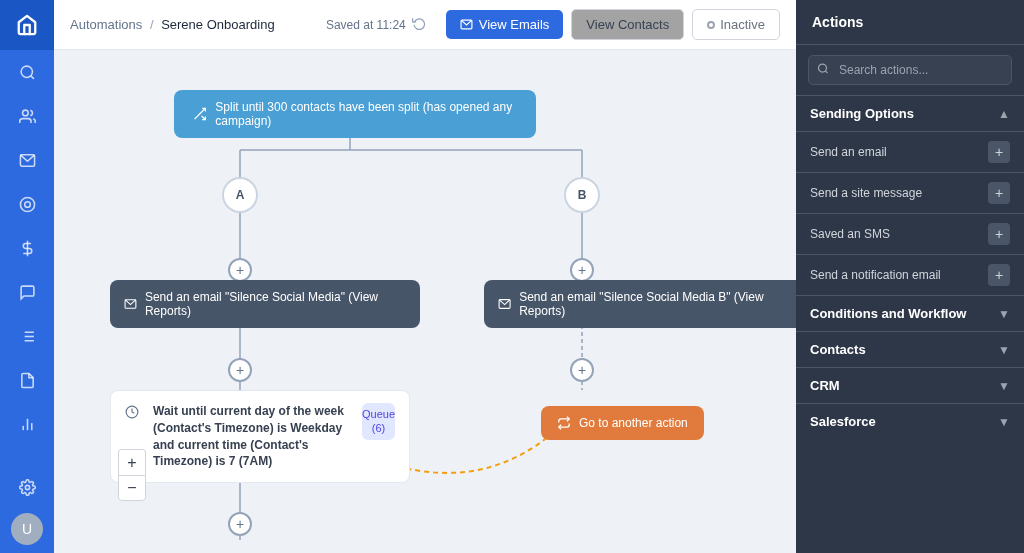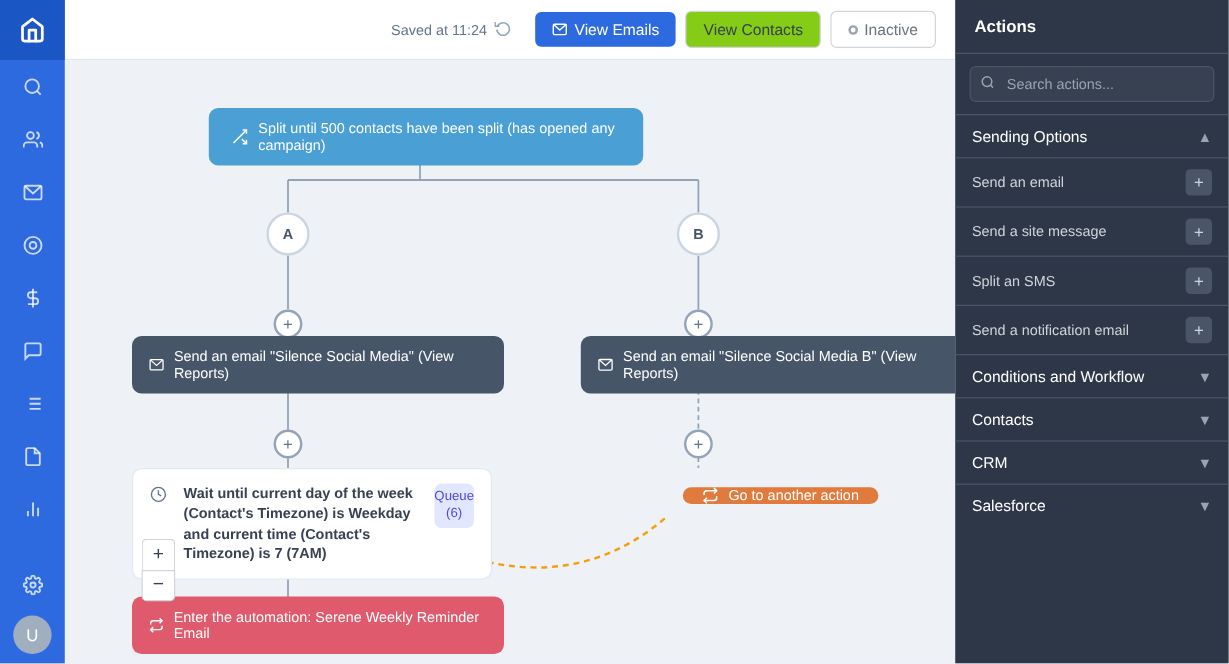--- a/index.html
+++ b/index.html
@@ -99,21 +99,21 @@
       border: none;
       border-radius: 5px;
       padding: 7px 14px;
       font-size: 13px;
       cursor: pointer;
       display: flex;
       align-items: center;
       gap: 6px;
     }
     .btn-view-contacts {
-      background: #84cc16;
+      background: #a3a3a3;
       color: #374151;
       border: 1px solid #d1d5db;
       border-radius: 5px;
       padding: 7px 14px;
       font-size: 13px;
       cursor: pointer;
     }
     .btn-active {
       background: white;
       color: #10b981;
@@ -279,25 +279,25 @@
       padding: 4px 0;
       font-size: 11px;
       text-align: center;
       line-height: 1.3;
     }
 
     
     .goto-node {
       position: absolute;
       top: 356px;
-      left: 515px;
+      left: 487px;
       background: #e07b3d;
       color: white;
       border-radius: 8px;
-      padding: 0 16px;
+      padding: 10px 16px;
       font-size: 12px;
       font-weight: 500;
       display: flex;
       align-items: center;
       gap: 8px;
     }
 
     
     .enter-node {
       position: absolute;
@@ -381,21 +381,21 @@
     }
 
     
     .section-header {
       display: flex;
       align-items: center;
       justify-content: space-between;
       padding: 10px 14px;
       color: white;
       font-size: 13px;
-      font-weight: 400;
+      font-weight: 700;
       cursor: pointer;
       border-top: 1px solid #4a5568;
       text-align: right;
     }
     .section-header .chevron {
       color: #9ca3af;
       font-size: 12px;
     }
 
     
@@ -507,20 +507,25 @@
           <path d="M19.4 15a1.65 1.65 0 0 0 .33 1.82l.06.06a2 2 0 0 1-2.83 2.83l-.06-.06a1.65 1.65 0 0 0-1.82-.33 1.65 1.65 0 0 0-1 1.51V21a2 2 0 0 1-4 0v-.09A1.65 1.65 0 0 0 9 19.4a1.65 1.65 0 0 0-1.82.33l-.06.06a2 2 0 0 1-2.83-2.83l.06-.06A1.65 1.65 0 0 0 4.68 15a1.65 1.65 0 0 0-1.51-1H3a2 2 0 0 1 0-4h.09A1.65 1.65 0 0 0 4.6 9a1.65 1.65 0 0 0-.33-1.82l-.06-.06a2 2 0 0 1 2.83-2.83l.06.06A1.65 1.65 0 0 0 9 4.68a1.65 1.65 0 0 0 1-1.51V3a2 2 0 0 1 4 0v.09a1.65 1.65 0 0 0 1 1.51 1.65 1.65 0 0 0 1.82-.33l.06-.06a2 2 0 0 1 2.83 2.83l-.06.06A1.65 1.65 0 0 0 19.4 9a1.65 1.65 0 0 0 1.51 1H21a2 2 0 0 1 0 4h-.09a1.65 1.65 0 0 0-1.51 1z"></path>
         </svg>
     </div>
     <div class="nav-avatar">U</div>
   </div>
 </nav>
 
 <div class="main-area">
 
   <div class="topbar">
+    <span class="breadcrumb">
+      <span style="cursor:pointer;">Automations</span>
+      <span class="breadcrumb-sep">/</span>
+      <span class="breadcrumb-current">Serene Onboarding</span>
+    </span>
     <div class="saved-info">
       <span>Saved at 11:24</span>
       <span style="cursor:pointer;">
         <svg width="14" height="14" viewBox="0 0 24 24" fill="none" stroke="#94a3b8" stroke-width="2.2">
             <polyline points="1 4 1 10 7 10"></polyline>
             <path d="M3.51 15a9 9 0 1 0 .49-4"></path>
           </svg>
       </span>
     </div>
     <div class="topbar-actions">
@@ -580,21 +585,21 @@
     </svg>
 
     <div class="node-split">
       <div class="split-box">
         <svg width="18" height="18" viewBox="0 0 24 24" fill="none" stroke="white" stroke-width="2">
             <polyline points="16 3 21 3 21 8"></polyline>
             <line x1="4" y1="20" x2="21" y2="3"></line>
             <polyline points="21 16 21 21 16 21"></polyline>
             <line x1="15" y1="15" x2="21" y2="21"></line>
           </svg>
-        <span>Split until 500 contacts have been split (has opened any campaign)</span>
+        <span>Split until 300 contacts have been split (has opened any campaign)</span>
       </div>
     </div>
 
     <div class="circle-a">
       <span>A</span>
     </div>
 
     <div class="circle-b">
       <span>B</span>
     </div>
@@ -642,29 +647,20 @@
           <polyline points="17 1 21 5 17 9"></polyline>
           <path d="M3 11V9a4 4 0 0 1 4-4h14"></path>
           <polyline points="7 23 3 19 7 15"></polyline>
           <path d="M21 13v2a4 4 0 0 1-4 4H3"></path>
         </svg>
       <span>Go to another action</span>
     </div>
 
     <div class="plus-circle" style="top:462px;left:174px;">+</div>
 
-    <div class="enter-node">
-      <svg width="14" height="14" viewBox="0 0 24 24" fill="none" stroke="white" stroke-width="2.2">
-          <polyline points="17 1 21 5 17 9"></polyline>
-          <path d="M3 11V9a4 4 0 0 1 4-4h14"></path>
-          <polyline points="7 23 3 19 7 15"></polyline>
-          <path d="M21 13v2a4 4 0 0 1-4 4H3"></path>
-        </svg>
-      <span>Enter the automation: Serene Weekly Reminder Email</span>
-    </div>
 
     <div class="zoom-controls">
       <div class="zoom-btn">+</div>
       <div class="zoom-btn">−</div>
     </div>
   </div>
 </div>
 
 <div class="right-panel">
   <div class="panel-header">Actions</div>
@@ -685,21 +681,21 @@
   </div>
   <div class="action-item">
     <span>Send an email</span>
     <div class="plus-btn">+</div>
   </div>
   <div class="action-item">
     <span>Send a site message</span>
     <div class="plus-btn">+</div>
   </div>
   <div class="action-item">
-    <span>Split an SMS</span>
+    <span>Saved an SMS</span>
     <div class="plus-btn">+</div>
   </div>
   <div class="action-item">
     <span>Send a notification email</span>
     <div class="plus-btn">+</div>
   </div>
 
   <div class="section-header">
     <span>Conditions and Workflow</span>
     <span class="chevron">▼</span>

